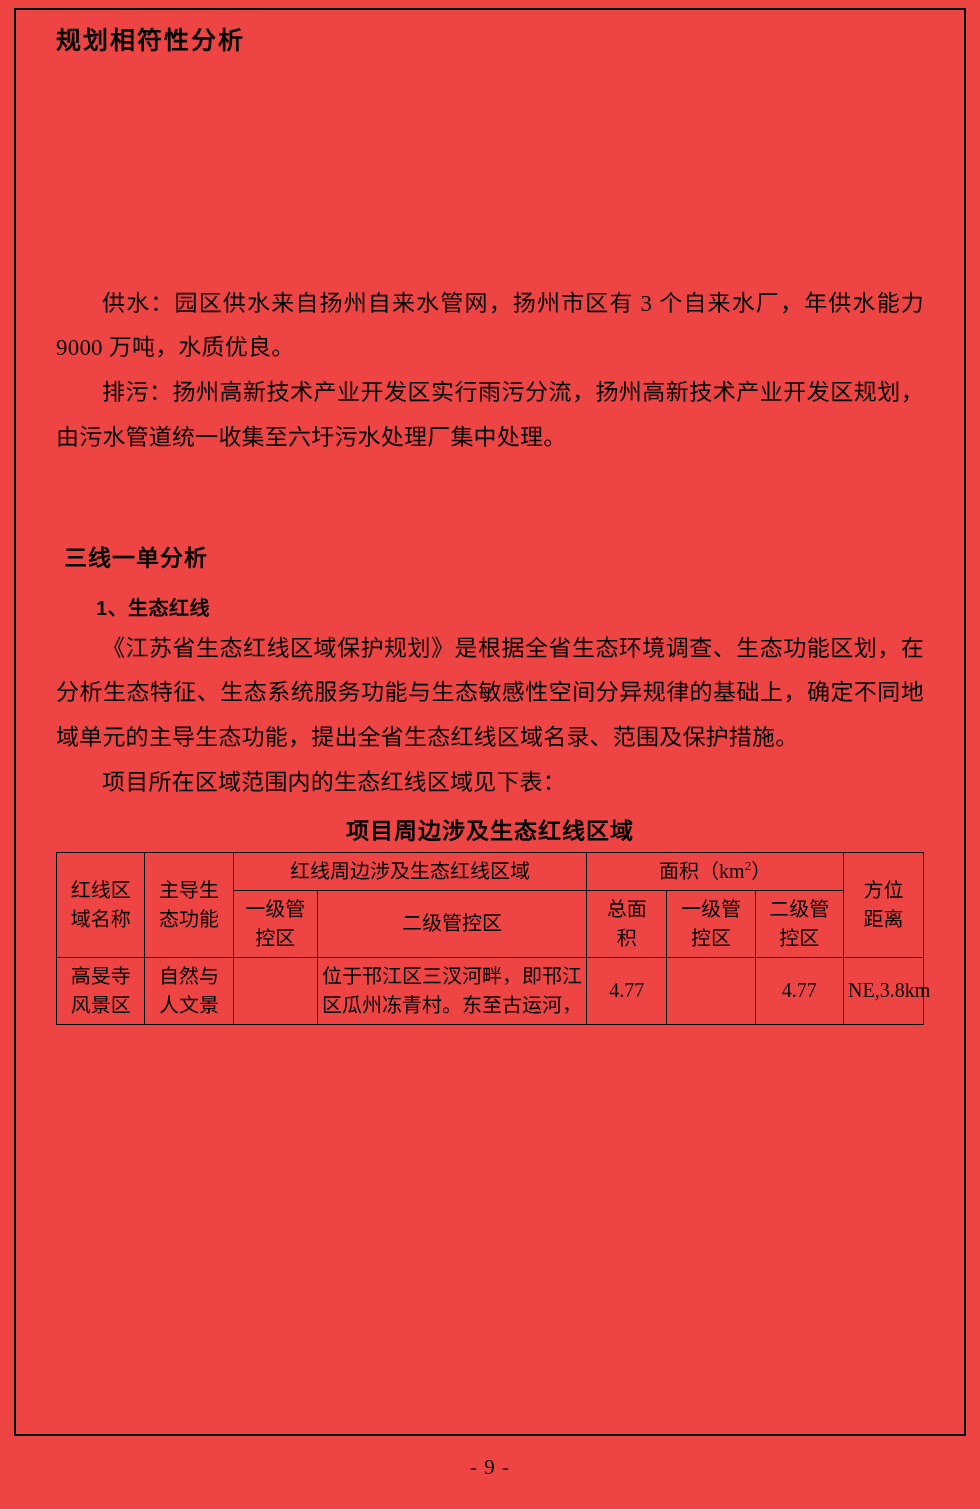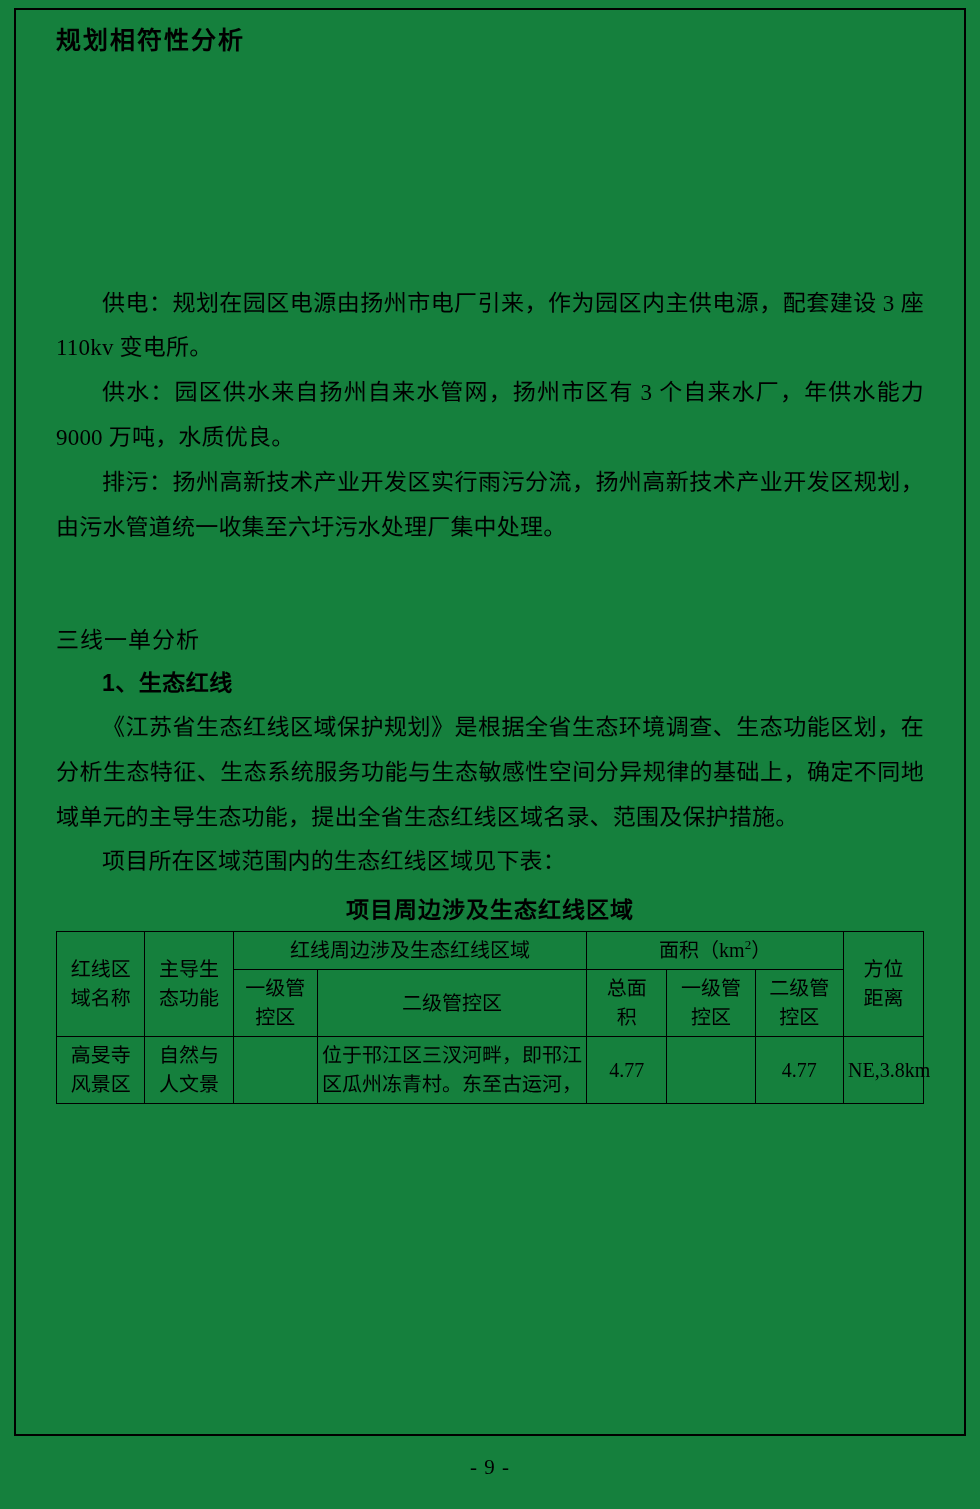--- a/index.html
+++ b/index.html
@@ -9,21 +9,21 @@
   }
   body {
     font-family: "Liberation Serif", "DejaVu Serif", serif;
     color: #000000;
   }
   .page {
     position: relative;
     width: 980px;
     height: 1509px;
     margin: 0 auto;
-    background: #15803d;
+    background: #ef4444;
     box-sizing: border-box;
     overflow: hidden;
   }
   .page-border {
     position: absolute;
     left: 14px;
     top: 8px;
     width: 952px;
     height: 1428px;
     border: 2px solid #000000;
@@ -65,30 +65,30 @@
     font-size: 23px;
     line-height: 1.95;
     margin: 0;
     text-align: justify;
     text-justify: inter-ideograph;
     text-indent: 2em;
   }
   .gap-lg { height: 34px; }
   h2.section-head {
     font-family: "Liberation Sans", "DejaVu Sans", sans-serif;
-    font-weight: normal;
-    font-size: 23px;
-    margin: 0;
+    font-weight: bold;
+    font-size: 23px;
+    margin: 8px;
     line-height: 1.9;
     letter-spacing: 1px;
   }
   h3.sub-head {
     font-family: "Liberation Sans", "DejaVu Sans", sans-serif;
     font-weight: bold;
-    font-size: 23px;
+    font-size: 20px;
     margin: 0;
     line-height: 1.9;
     text-indent: 2em;
     letter-spacing: 0.5px;
   }
   .table-caption {
     font-family: "Liberation Sans", "DejaVu Sans", sans-serif;
     font-weight: bold;
     font-size: 23px;
     text-align: center;
@@ -137,21 +137,20 @@
 
 <div class="page">
   <div class="page-border"></div>
 
   <div class="content">
 
     <h1 class="doc-title">规划相符性分析</h1>
 
     <div class="spacer-block"></div>
 
-    <p class="body-text indent">供电：规划在园区电源由扬州市电厂引来，作为园区内主供电源，配套建设 3 座 110kv 变电所。</p>
     <p class="body-text indent">供水：园区供水来自扬州自来水管网，扬州市区有 3 个自来水厂，年供水能力 9000 万吨，水质优良。</p>
     <p class="body-text indent">排污：扬州高新技术产业开发区实行雨污分流，扬州高新技术产业开发区规划，由污水管道统一收集至六圩污水处理厂集中处理。</p>
 
     <div class="gap-lg"></div>
 
 
     <div class="gap-lg"></div>
 
     <h2 class="section-head">三线一单分析</h2>
     <h3 class="sub-head">1、生态红线</h3>

